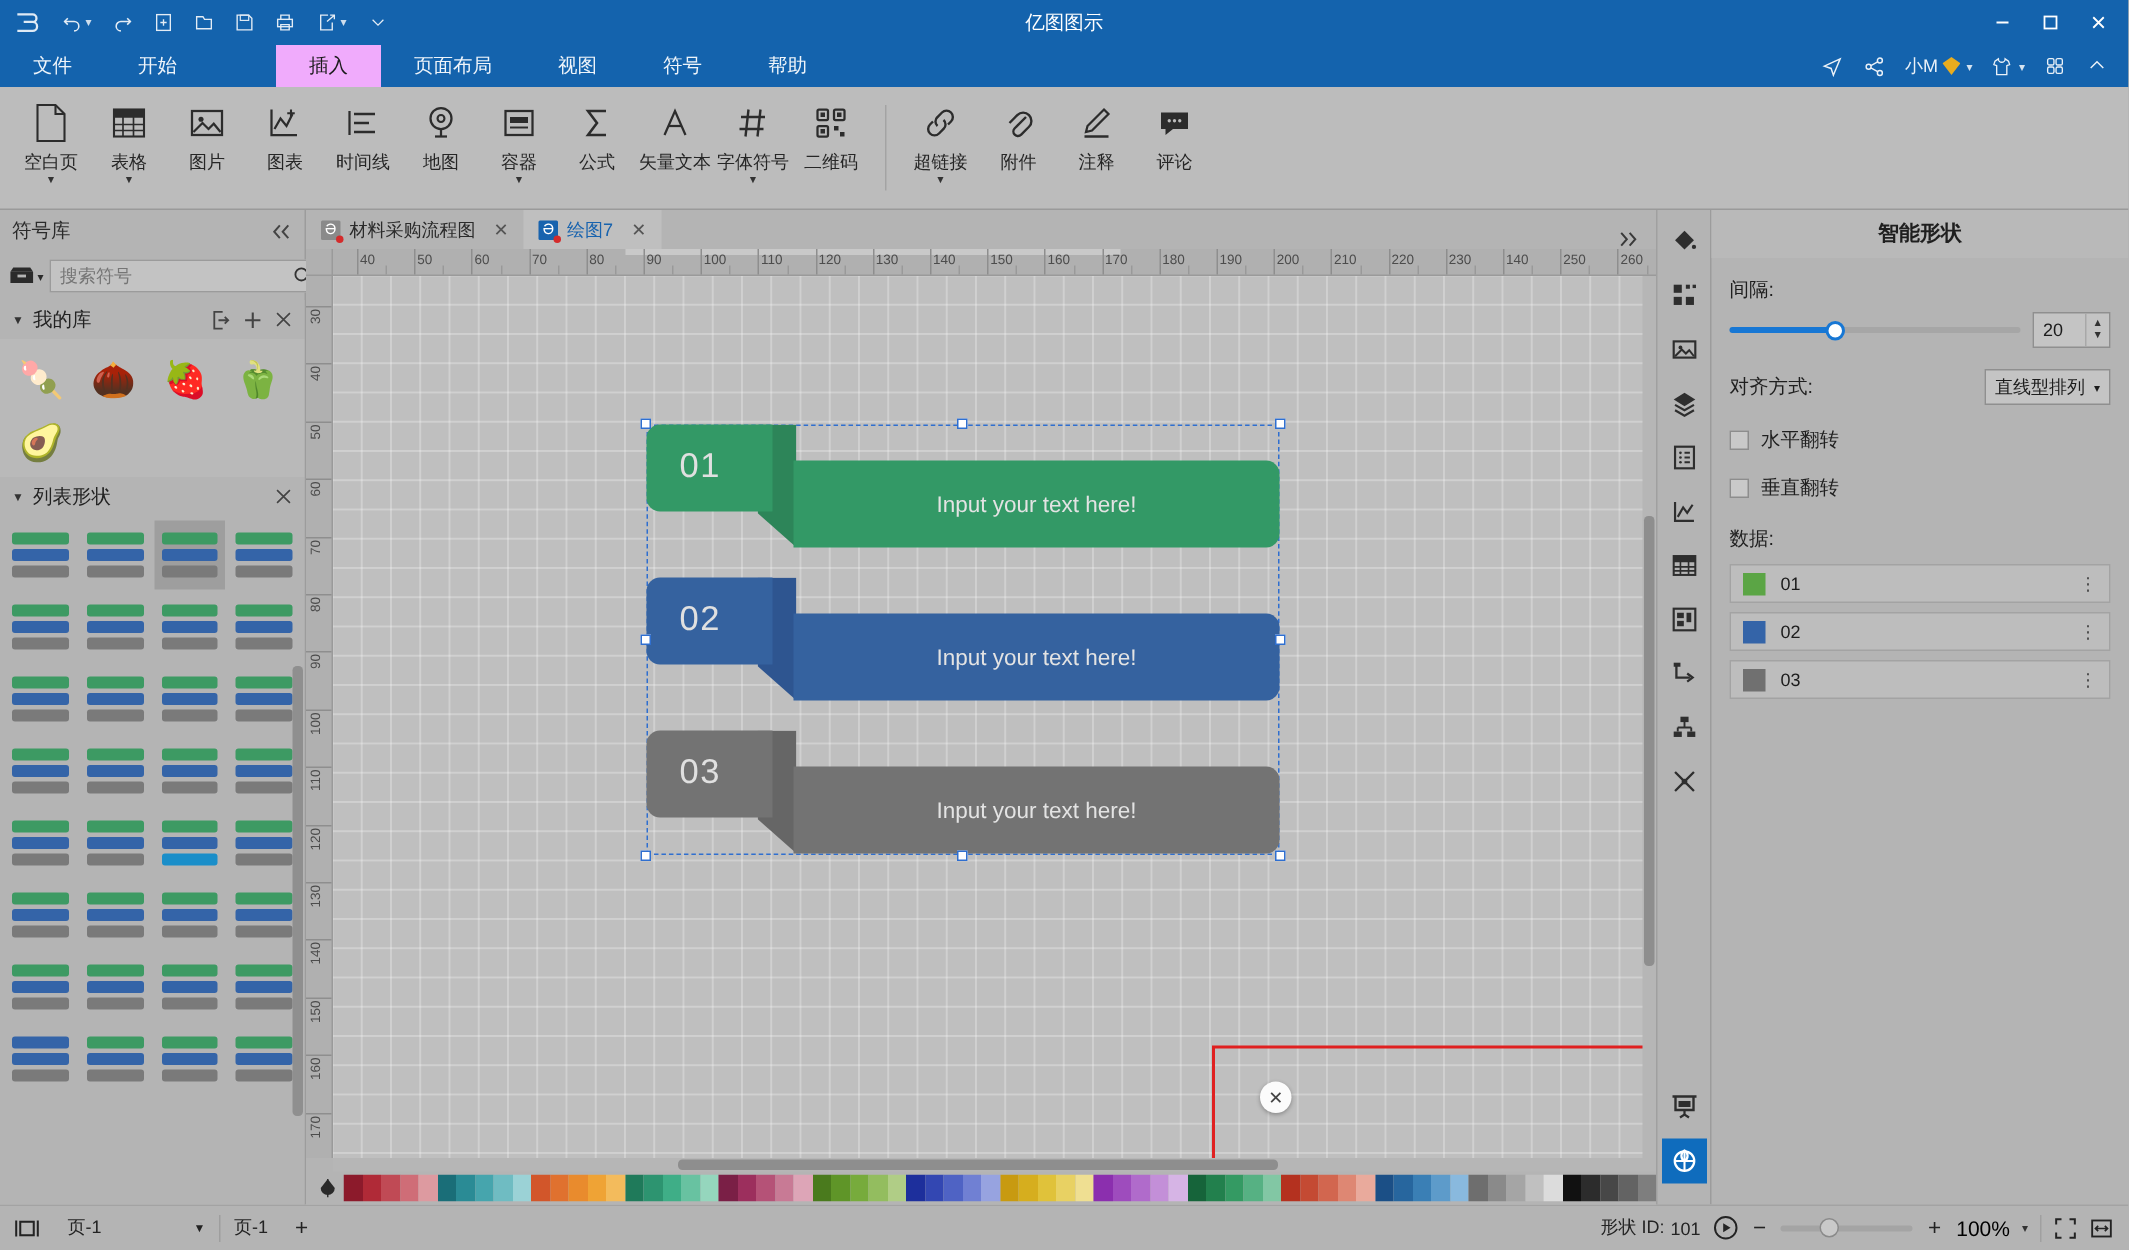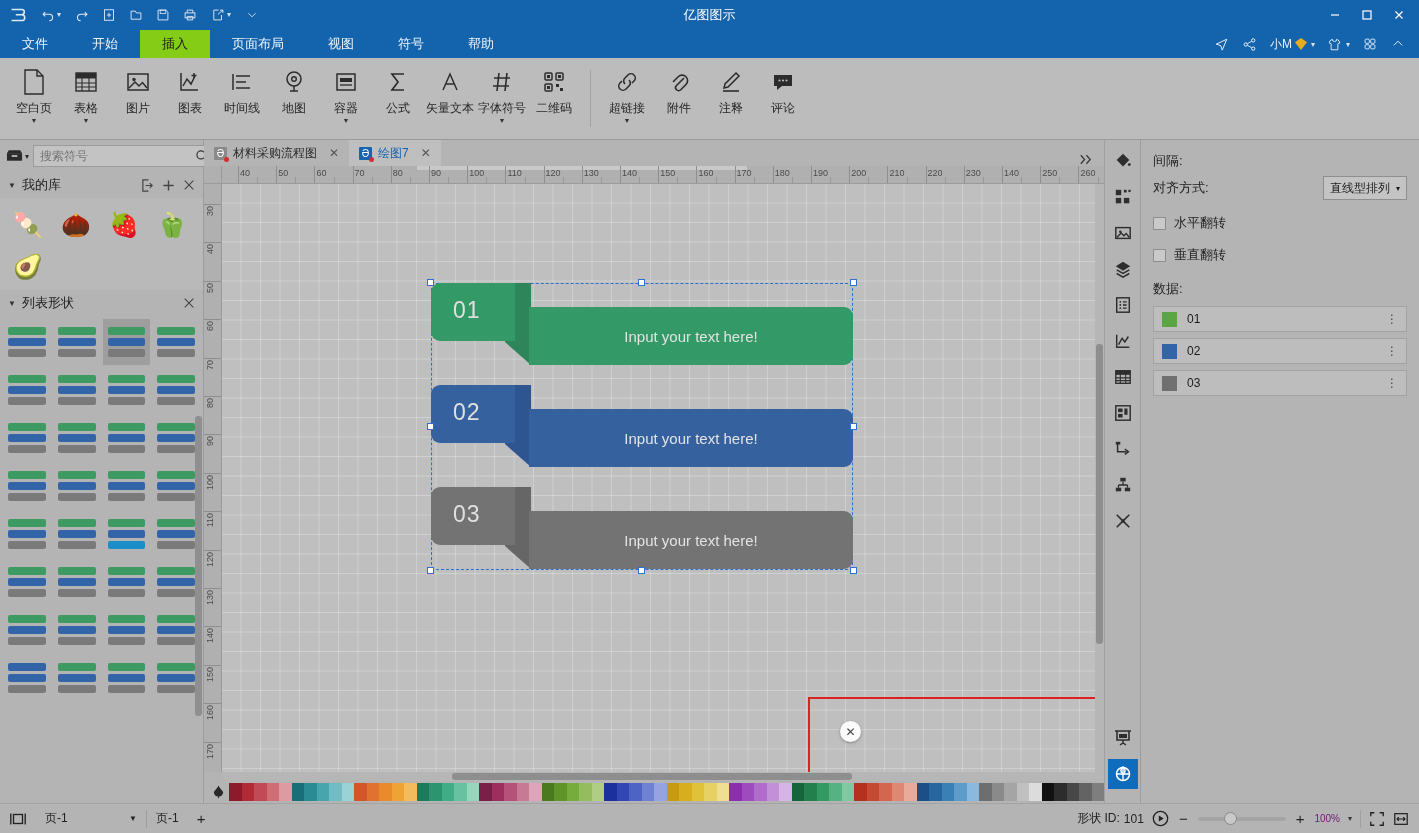--- a/index.html
+++ b/index.html
@@ -32,21 +32,21 @@
   }
   .tb-right { margin-left:auto; display:flex; align-items:center; padding-right:4px; }
   .winbtn { width:32px; height:30px; display:flex; align-items:center; justify-content:center; font-size:13px; color:#fff; }
 
   
   .menubar { height:28px; background:#1463ad; display:flex; align-items:stretch; flex:none; position:relative; }
   .menu-item {
     padding:0 22px; display:flex; align-items:center; justify-content:center;
     color:#eef4fa; font-size:13px;
   }
-  .menu-item.active { background:#84cc16; color:#1a1a1a; }
+  .menu-item.active { background:#f0abfc; color:#1a1a1a;margin-left:44px; }
   .menu-right { margin-left:auto; display:flex; align-items:center; gap:2px; padding-right:8px; color:#eaf1f8; }
   .mr-btn { height:28px; min-width:26px; padding:0 5px; display:flex; align-items:center; justify-content:center; font-size:14px; gap:2px; }
   .userchip { font-size:12px; display:flex; align-items:center; gap:3px; }
   .diamond {
     width:12px; height:12px; background:#e8ac1e; display:inline-block;
     clip-path: polygon(50% 0,100% 35%,50% 100%,0 35%);
   }
 
   
   .ribbon {
@@ -525,20 +525,28 @@
             </svg>
         </span>
         <span class="rb-lb">评论</span>
       </div>
     </div>
   </div>
 
   <div class="bodyrow">
 
     <div class="leftpanel">
+      <div class="lp-head">
+        <span class="lp-title">符号库</span>
+        <span class="lp-collapse">
+          <svg width="15" height="13" viewBox="0 0 16 13">
+              <path d="M7 2 L3 6.5 L7 11 M13 2 L9 6.5 L13 11" fill="none" stroke="#444" stroke-width="1.4"></path>
+            </svg>
+        </span>
+      </div>
       <div class="lp-search">
         <span class="lp-libbtn">
           <svg width="17" height="14" viewBox="0 0 18 14">
               <path d="M1 4 H17 V12 H1 Z" fill="#2b2b2b"></path>
               <path d="M3 1 H15 L17 4 H1 Z" fill="#2b2b2b"></path>
               <rect x="6" y="6" width="6" height="2" fill="#b4b4b4"></rect>
             </svg>
           <span style="font-size:8px">▾</span>
         </span>
         <div class="searchbox">
@@ -1123,25 +1131,40 @@
         <svg width="20" height="20" viewBox="0 0 20 20">
             <path d="M10 3 A4 4 0 0 1 10 10 A4 4 0 0 1 10 3 Z" fill="none" stroke="#fff" stroke-width="1.5"></path>
             <circle cx="10" cy="10" r="6.5" fill="none" stroke="#fff" stroke-width="1.5"></circle>
             <path d="M10 3.5 V16.5 M3.5 10 H16.5" stroke="#fff" stroke-width="1.4"></path>
           </svg>
       </div>
       <div style="height:8px"></div>
     </div>
 
     <div class="rightpanel">
+      <div class="rp-title">智能形状</div>
       <div class="rp-body">
 
 
         <div style="margin-bottom:6px">
           <span class="rp-label">间隔:</span>
+        </div>
+        <div class="rp-row">
+          <div class="sliderwrap">
+            <div class="track"></div>
+            <div class="fill" style="width:36%"></div>
+            <div class="knob" style="left:calc(36% - 6px)"></div>
+          </div>
+          <div class="numbox">
+            <span class="v">20</span>
+            <span class="sp">
+                <span>▲</span>
+                <span>▼</span>
+              </span>
+          </div>
         </div>
 
         <div class="rp-row">
           <span class="rp-label">对齐方式:</span>
           <span style="flex:1"></span>
           <div class="selectbox">
             <span>直线型排列</span>
             <span style="font-size:8px">▾</span>
           </div>
         </div>
@@ -1207,21 +1230,21 @@
         <svg width="17" height="17" viewBox="0 0 18 18">
             <circle cx="9" cy="9" r="7.6" fill="none" stroke="#232323" stroke-width="1.4"></circle>
             <path d="M7.2 5.8 L12.4 9 L7.2 12.2 Z" fill="#232323"></path>
           </svg>
       </span>
       <span style="font-size:15px;color:#232323;padding:0 2px">−</span>
       <span class="zoomtrack">
         <span class="zoomknob"></span>
       </span>
       <span style="font-size:15px;color:#232323;padding:0 2px">+</span>
-      <span style="font-size:10px;color:#701a75">100%</span>
+      <span style="font-size:14px;color:#000000">100%</span>
       <span style="font-size:8px;color:#333">▾</span>
       <span class="vline"></span>
       <span>
         <svg width="16" height="16" viewBox="0 0 18 18">
             <path d="M2 6 V2 H6 M12 2 H16 V6 M16 12 V16 H12 M6 16 H2 V12" fill="none" stroke="#232323" stroke-width="1.5"></path>
           </svg>
       </span>
       <span>
         <svg width="16" height="16" viewBox="0 0 18 18">
             <rect x="2" y="3" width="14" height="12" fill="none" stroke="#232323" stroke-width="1.4"></rect>

